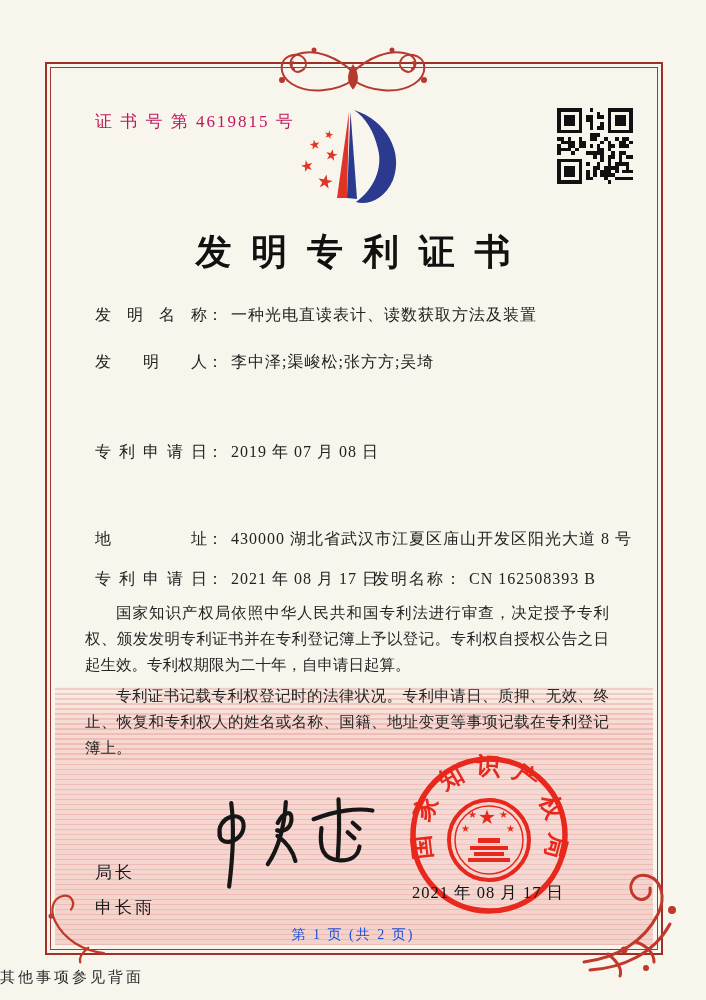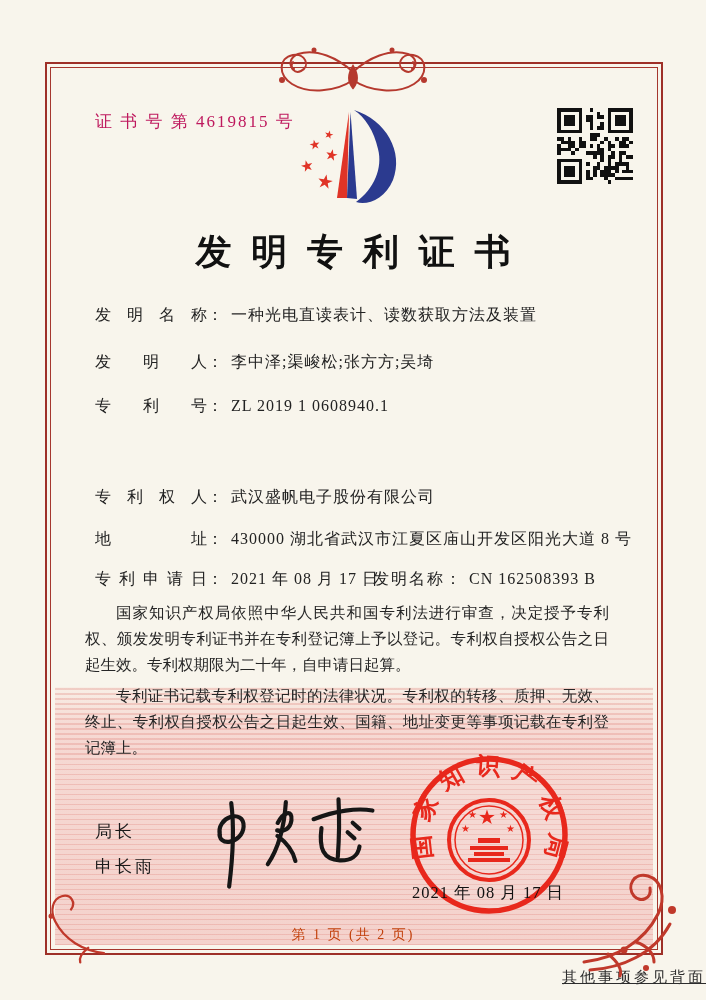--- a/index.html
+++ b/index.html
@@ -49,35 +49,35 @@
   .f5{top:487px}.f6{top:529px}.f7{top:569px}
   .grant2{position:absolute;left:278px;top:0;}
   .grant2 .flabel{width:auto;letter-spacing:2px;}
   
   .body-text{
     position:absolute;left:85px;top:600px;width:540px;
     font-size:15.5px;line-height:26px;color:#262626;text-align:justify;
   }
   .body-text p{margin:0 16px 5px 0;text-indent:2em;}
   
-  .signer{position:absolute;left:95px;top:820px;font-size:17px;letter-spacing:3px;color:#1a1a1a;}
+  .signer{position:absolute;left:95px;top:861px;font-size:17px;letter-spacing:3px;color:#1a1a1a;}
   .signer div{margin-bottom:12px;}
   .signature{position:absolute;left:200px;top:793px;}
   .seal{position:absolute;left:408px;top:754px;}
   .seal-date{
     position:absolute;left:402px;top:882px;width:172px;text-align:center;
     font-size:16.5px;letter-spacing:1px;color:#111;z-index:5;
   }
   .page-no{
     position:absolute;left:0;right:0;top:926px;text-align:center;
-    font-size:14px;letter-spacing:2px;color:#c2410c;
+    font-size:14px;letter-spacing:2px;color:#1d4ed8;
   }
   .footer-note{
-    position:absolute;left:0;right:0;top:968px;text-align:right;
-    font-size:15px;letter-spacing:3px;color:#2c2c2c;text-decoration:underline;
+    position:absolute;left:0;right:0;top:968px;text-align:left;
+    font-size:15px;letter-spacing:3px;color:#2c2c2c;
   }
   .ornament-top{position:absolute;left:248px;top:36px;z-index:3;}
   .corner-br{position:absolute;left:578px;top:858px;z-index:4;}
   .corner-bl{position:absolute;left:30px;top:884px;z-index:4;transform:scaleX(-1);}
 </style>
 </head>
 <body>
 
 <div class="page">
 
@@ -353,39 +353,36 @@
     </svg>
 
   <div class="title">发明专利证书</div>
 
   <div class="field f1">
     <span class="flabel">发明名称</span><span class="colon">：</span><span class="fvalue">一种光电直读表计、读数获取方法及装置</span>
   </div>
   <div class="field f2">
     <span class="flabel">发明人</span><span class="colon">：</span><span class="fvalue">李中泽;渠峻松;张方方;吴埼</span>
   </div>
-  <div class="field f3">
-    <span class="flabel">专利号</span><span class="colon">：</span><span class="fvalue">ZL 2019 1 0608940.1</span>
-  </div>
-  <div class="field f5">
-    <span class="flabel">专利权人</span><span class="colon">：</span><span class="fvalue">武汉盛帆电子股份有限公司</span>
+  <div class="field f4">
+    <span class="flabel">专利申请日</span><span class="colon">：</span><span class="fvalue">2019 年 07 月 08 日</span>
   </div>
   <div class="field f6">
     <span class="flabel">地址</span><span class="colon">：</span><span class="fvalue">430000 湖北省武汉市江夏区庙山开发区阳光大道 8 号</span>
   </div>
   <div class="field f7">
     <span class="flabel">专利申请日</span><span class="colon">：</span><span class="fvalue">2021 年 08 月 17 日</span>
     <span class="grant2">
       <span class="flabel">发明名称</span><span class="colon">：</span><span class="fvalue">CN 162508393 B</span>
     </span>
   </div>
 
   <div class="body-text">
     <p>国家知识产权局依照中华人民共和国专利法进行审查，决定授予专利权、颁发发明专利证书并在专利登记簿上予以登记。专利权自授权公告之日起生效。专利权期限为二十年，自申请日起算。</p>
-    <p>专利证书记载专利权登记时的法律状况。专利权的转移、质押、无效、终止、专利权自授权公告之日起生效、国籍、地址变更等事项记载在专利登记簿上。</p>
+    <p>专利证书记载专利权登记时的法律状况。专利申请日、质押、无效、终止、恢复和专利权人的姓名或名称、国籍、地址变更等事项记载在专利登记簿上。</p>
   </div>
 
   <div class="signer">
     <div>局长</div>
     <div>申长雨</div>
   </div>
 
   <svg class="signature" width="185" height="100" viewBox="0 0 200 105">
     <g stroke="#161616" stroke-width="4.5" fill="none" stroke-linecap="round" stroke-linejoin="round" transform="rotate(-3 100 50)">
       <path d="M22,40 C18,20 50,12 48,32 C46,50 18,54 22,36"></path>

